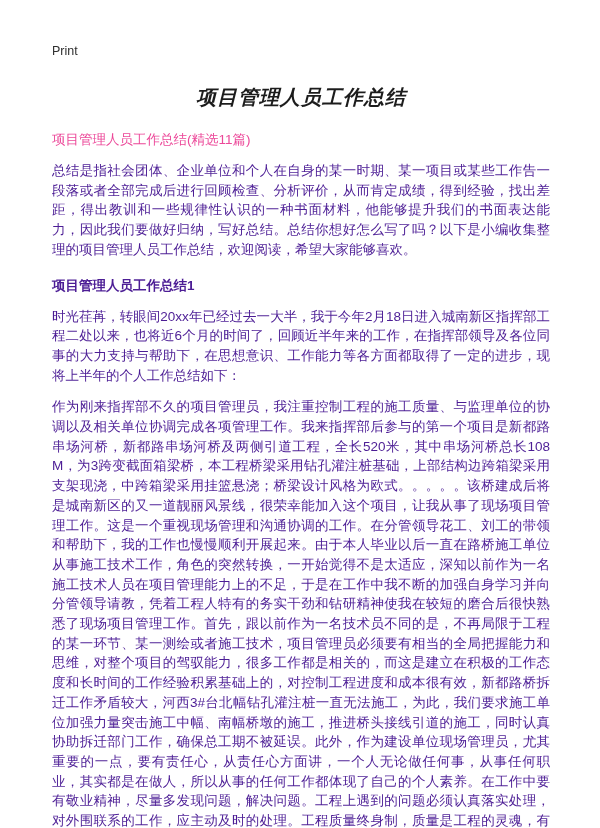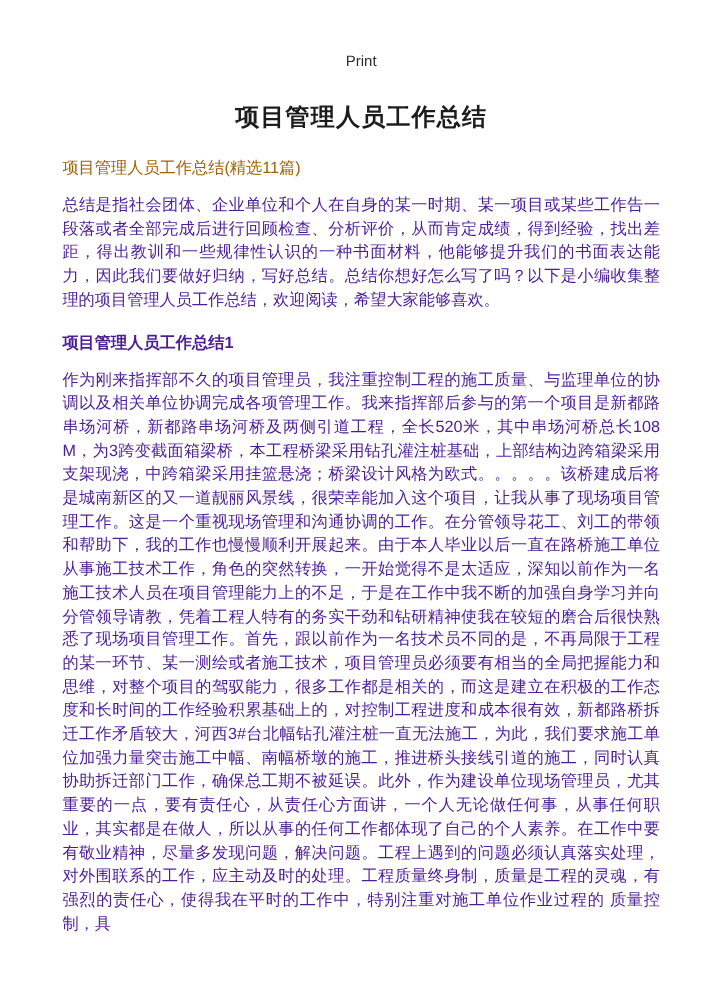--- a/index.html
+++ b/index.html
@@ -14,34 +14,34 @@
     width: 600px;
     min-height: 828px;
     background: #ffffff;
     padding: 44px 50px 24px 52px;
     overflow: hidden;
   }
   .print-label {
     font-size: 12.5px;
     color: #2f2f2f;
     cursor: pointer;
-    text-align: center;
   }
   .doc-title {
     margin-top: 26px;
     font-size: 20px;
     font-weight: bold;
     text-align: center;
     color: #1c1c1c;
     letter-spacing: 1px;
+    font-style: italic;
   }
   .doc-subtitle {
     margin-top: 20px;
     font-size: 13.5px;
-    color: #a16207;
+    color: #ec4899;
   }
   .para {
     margin-top: 12px;
     font-size: 13.5px;
     line-height: 1.46;
     text-align: justify;
     text-justify: inter-ideograph;
     color: #4c1d95;
     word-break: break-all;
   }
@@ -60,16 +60,17 @@
   <div class="print-label">Print</div>
 
   <h1 class="doc-title">项目管理人员工作总结</h1>
 
   <div class="doc-subtitle">项目管理人员工作总结(精选11篇)</div>
 
   <p class="para">总结是指社会团体、企业单位和个人在自身的某一时期、某一项目或某些工作告一段落或者全部完成后进行回顾检查、分析评价，从而肯定成绩，得到经验，找出差距，得出教训和一些规律性认识的一种书面材料，他能够提升我们的书面表达能力，因此我们要做好归纳，写好总结。总结你想好怎么写了吗？以下是小编收集整理的项目管理人员工作总结，欢迎阅读，希望大家能够喜欢。</p>
 
   <h2 class="section-heading">项目管理人员工作总结1</h2>
 
+  <p class="para">时光荏苒，转眼间20xx年已经过去一大半，我于今年2月18日进入城南新区指挥部工程二处以来，也将近6个月的时间了，回顾近半年来的工作，在指挥部领导及各位同事的大力支持与帮助下，在思想意识、工作能力等各方面都取得了一定的进步，现将上半年的个人工作总结如下：</p>
 
   <p class="para">作为刚来指挥部不久的项目管理员，我注重控制工程的施工质量、与监理单位的协调以及相关单位协调完成各项管理工作。我来指挥部后参与的第一个项目是新都路串场河桥，新都路串场河桥及两侧引道工程，全长520米，其中串场河桥总长108M，为3跨变截面箱梁桥，本工程桥梁采用钻孔灌注桩基础，上部结构边跨箱梁采用支架现浇，中跨箱梁采用挂篮悬浇；桥梁设计风格为欧式。。。。。该桥建成后将是城南新区的又一道靓丽风景线，很荣幸能加入这个项目，让我从事了现场项目管理工作。这是一个重视现场管理和沟通协调的工作。在分管领导花工、刘工的带领和帮助下，我的工作也慢慢顺利开展起来。由于本人毕业以后一直在路桥施工单位从事施工技术工作，角色的突然转换，一开始觉得不是太适应，深知以前作为一名施工技术人员在项目管理能力上的不足，于是在工作中我不断的加强自身学习并向分管领导请教，凭着工程人特有的务实干劲和钻研精神使我在较短的磨合后很快熟悉了现场项目管理工作。首先，跟以前作为一名技术员不同的是，不再局限于工程的某一环节、某一测绘或者施工技术，项目管理员必须要有相当的全局把握能力和思维，对整个项目的驾驭能力，很多工作都是相关的，而这是建立在积极的工作态度和长时间的工作经验积累基础上的，对控制工程进度和成本很有效，新都路桥拆迁工作矛盾较大，河西3#台北幅钻孔灌注桩一直无法施工，为此，我们要求施工单位加强力量突击施工中幅、南幅桥墩的施工，推进桥头接线引道的施工，同时认真协助拆迁部门工作，确保总工期不被延误。此外，作为建设单位现场管理员，尤其重要的一点，要有责任心，从责任心方面讲，一个人无论做任何事，从事任何职业，其实都是在做人，所以从事的任何工作都体现了自己的个人素养。在工作中要有敬业精神，尽量多发现问题，解决问题。工程上遇到的问题必须认真落实处理，对外围联系的工作，应主动及时的处理。工程质量终身制，质量是工程的灵魂，有强烈的责任心，使得我在平时的工作中，特别注重对施工单位作业过程的 质量控制，具</p>
 
 </div>
 
 </body></html>

